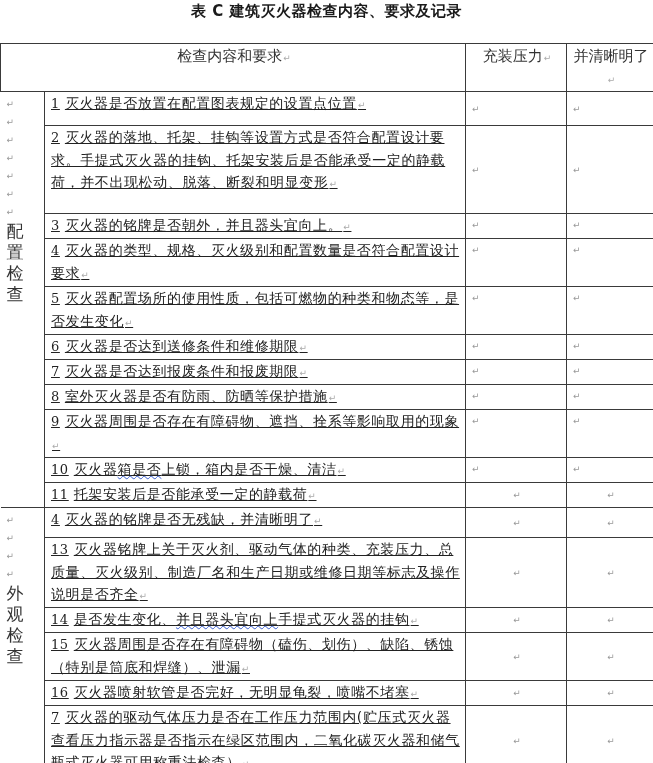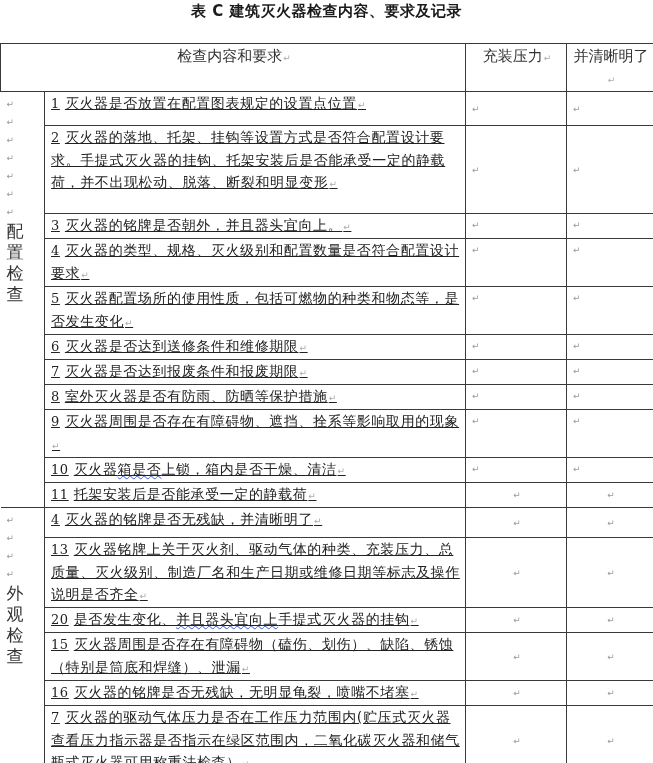--- a/index.html
+++ b/index.html
@@ -138,33 +138,33 @@
     <td class="mark center"><span>↵</span></td>
   </tr>
 
   <tr style="height:69px">
     <td class="content"><span class="num">13</span><span>灭火器铭牌上关于灭火剂、驱动气体的种类、充装压力、总质量、灭火级别、制造厂名和生产日期或维修日期等标志及操作说明是否齐全</span><span class="pilcrow">↵</span></td>
     <td class="mark center"><span>↵</span></td>
     <td class="mark center"><span>↵</span></td>
   </tr>
 
   <tr style="height:21px">
-    <td class="content"><span class="num">20</span><span>是否发生变化、</span><span class="squiggle">并且器头宜向上</span><span>手提式灭火器的挂钩</span><span class="pilcrow">↵</span></td>
+    <td class="content"><span class="num">14</span><span>是否发生变化、</span><span class="squiggle">并且器头宜向上</span><span>手提式灭火器的挂钩</span><span class="pilcrow">↵</span></td>
     <td class="mark center"><span>↵</span></td>
     <td class="mark center"><span>↵</span></td>
   </tr>
 
   <tr style="height:44px">
     <td class="content"><span class="num">15</span><span>灭火器周围是否存在有障碍物（磕伤、划伤）、缺陷、锈蚀（特别是筒底和焊缝）、泄漏</span><span class="pilcrow">↵</span></td>
     <td class="mark center"><span>↵</span></td>
     <td class="mark center"><span>↵</span></td>
   </tr>
 
   <tr style="height:24px">
-    <td class="content"><span class="num">16</span><span>灭火器的铭牌是否无残缺，无明显龟裂，喷嘴不堵塞</span><span class="pilcrow">↵</span></td>
+    <td class="content"><span class="num">16</span><span>灭火器喷射软管是否完好，无明显龟裂，喷嘴不堵塞</span><span class="pilcrow">↵</span></td>
     <td class="mark center"><span>↵</span></td>
     <td class="mark center"><span>↵</span></td>
   </tr>
 
   <tr style="height:65px">
     <td class="content"><span class="num">7</span><span>灭火器的驱动气体压力是否在工作压力范围内(贮压式灭火器查看压力指示器是否指示在绿区范围内，二氧化碳灭火器和储气瓶式灭火器可用称重法检查）</span><span class="pilcrow">↵</span></td>
     <td class="mark center"><span>↵</span></td>
     <td class="mark center"><span>↵</span></td>
   </tr>
 

